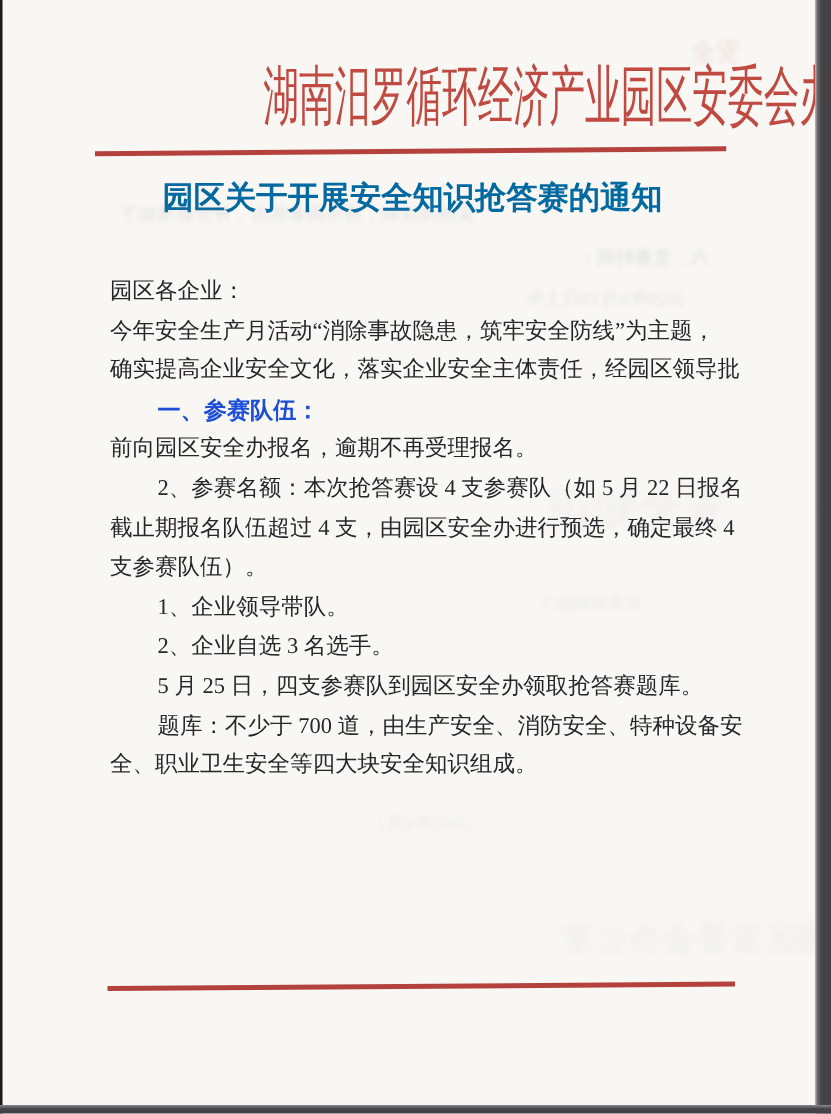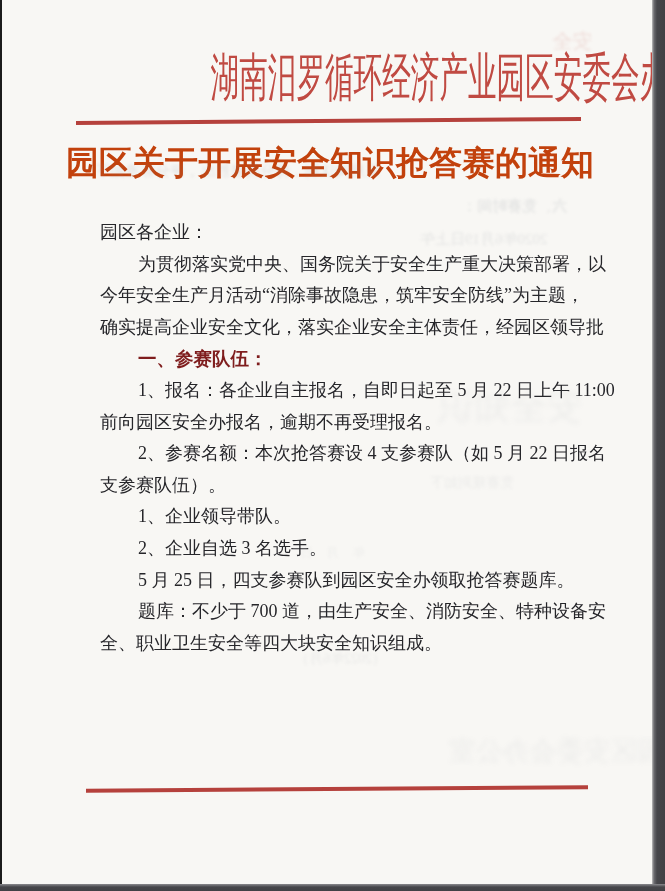--- a/index.html
+++ b/index.html
@@ -25,31 +25,31 @@
     transform:scaleX(0.55);transform-origin:center;
     font-family:"Liberation Serif","DejaVu Serif",serif;
   }
   .rule-top{
     position:absolute;left:76px;top:119px;width:505px;height:4px;
     background:#b5413c;transform:rotate(-0.45deg);
   }
   .notice-title{
     position:absolute;left:0;top:141px;width:660px;text-align:center;
     font-family:Liberation Mono, monospace;
-    font-size:33px;font-weight:700;color:#c2410c;letter-spacing:0px;white-space:nowrap;
+    font-size:25px;font-weight:700;color:#0369a1;letter-spacing:0px;white-space:nowrap;
   }
 
   
   .doc-body{
-    position:absolute;left:100px;top:217px;width:512px;
+    position:absolute;left:88px;top:217px;width:512px;
     font-size:18px;line-height:31.6px;color:#26262a;white-space:nowrap;
   }
   .doc-body .line{height:31.6px;}
   .doc-body .indent{padding-left:38px;}
-  .doc-body .bold{font-weight:700;color:#7f1d1d;
+  .doc-body .bold{font-weight:700;color:#1d4ed8;
     font-family:"Liberation Sans","DejaVu Sans",sans-serif;font-size:18.5px;}
 
   .rule-bottom{
     position:absolute;left:86px;top:787px;width:502px;height:3.5px;
     background:#b5413c;transform:rotate(-0.4deg);
   }
 
   
   .ghost{position:absolute;transform:scaleX(-1);filter:blur(1.6px);
     color:#8e949c;white-space:nowrap;pointer-events:none;
@@ -72,27 +72,26 @@
   <div class="office-header">
     <span class="stretch">湖南汨罗循环经济产业园区安委会办公室</span>
   </div>
 
   <div class="rule-top"></div>
 
   <div class="notice-title">园区关于开展安全知识抢答赛的通知</div>
 
   <div class="doc-body">
       <div class="line">园区各企业：</div>
-      <div class="line indent">为贯彻落实党中央、国务院关于安全生产重大决策部署，以</div>
       <div class="line">今年安全生产月活动“消除事故隐患，筑牢安全防线”为主题，</div>
       <div class="line">确实提高企业安全文化，落实企业安全主体责任，经园区领导批</div>
       <div class="line indent bold">一、参赛队伍：</div>
-      <div class="line indent">1、报名：各企业自主报名，自即日起至 5 月 22 日上午 11:00</div>
       <div class="line">前向园区安全办报名，逾期不再受理报名。</div>
       <div class="line indent">2、参赛名额：本次抢答赛设 4 支参赛队（如 5 月 22 日报名</div>
+      <div class="line">截止期报名队伍超过 4 支，由园区安全办进行预选，确定最终 4</div>
       <div class="line">支参赛队伍）。</div>
       <div class="line indent">1、企业领导带队。</div>
       <div class="line indent">2、企业自选 3 名选手。</div>
       <div class="line indent">5 月 25 日，四支参赛队到园区安全办领取抢答赛题库。</div>
       <div class="line indent">题库：不少于 700 道，由生产安全、消防安全、特种设备安</div>
       <div class="line">全、职业卫生安全等四大块安全知识组成。</div>
     </div>
 
   <div class="rule-bottom"></div>
 

